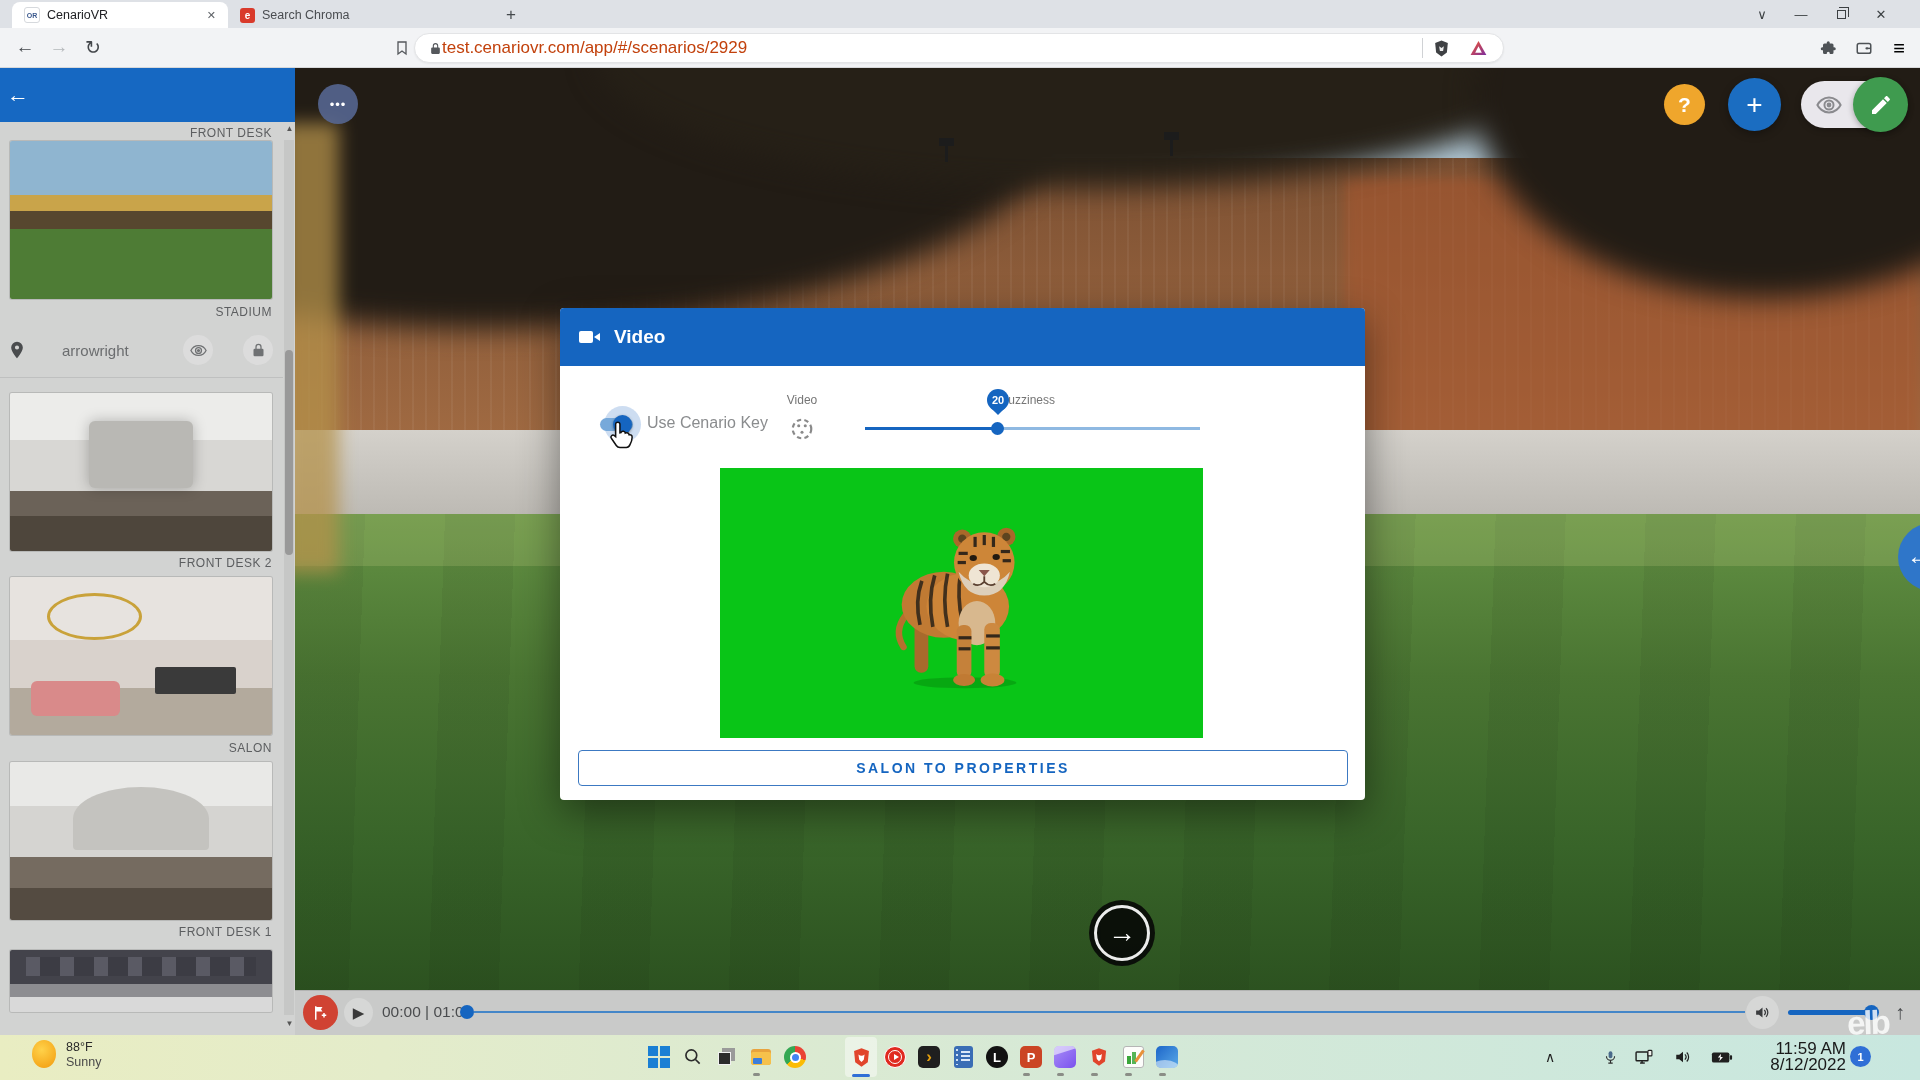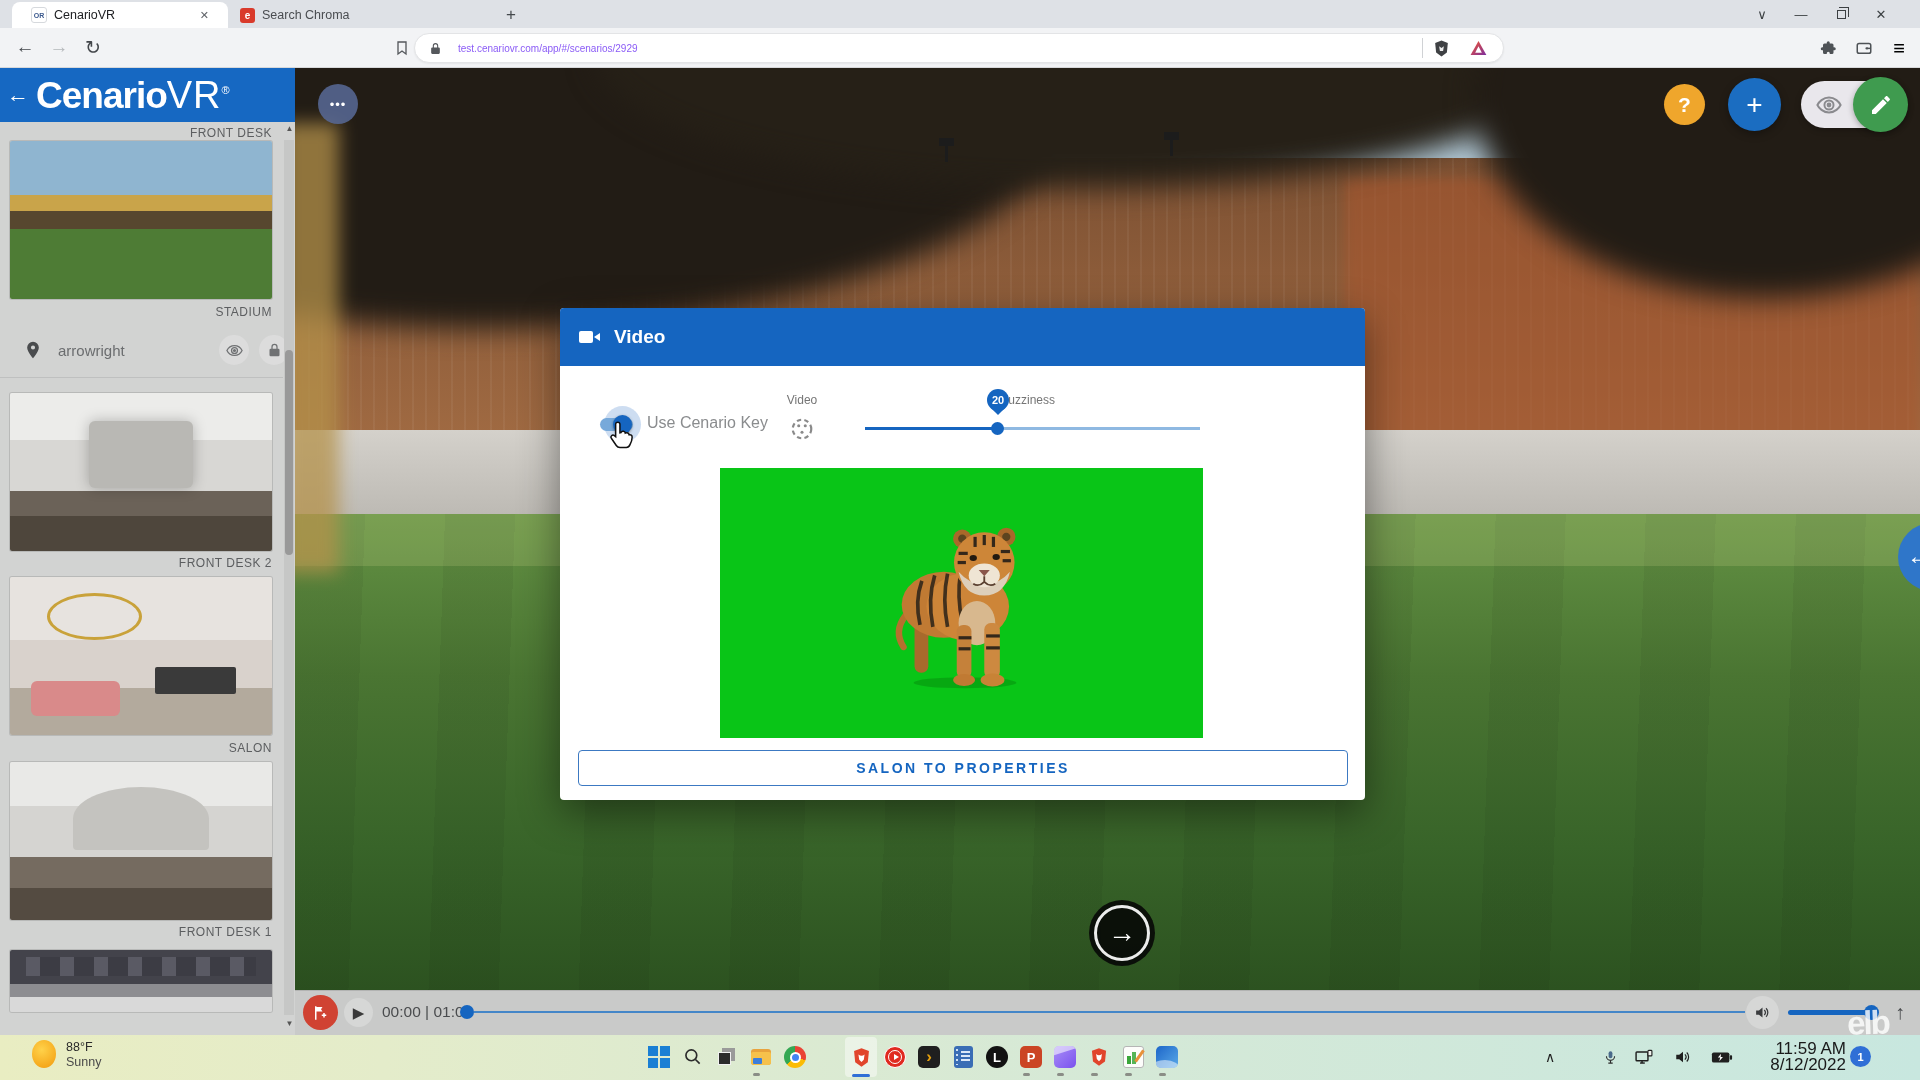--- a/index.html
+++ b/index.html
@@ -2,44 +2,44 @@
 <html><head>
 <meta charset="utf-8">
 <style>
   html,body{margin:0;padding:0;background:#000;}
   *{box-sizing:border-box;}
   .screen{position:relative;width:1920px;height:1080px;overflow:hidden;font-family:"Liberation Sans",sans-serif;background:#dee1e6;}
   .abs{position:absolute;}
   .ic{display:flex;align-items:center;justify-content:center;}
   
   .tabbar{left:0;top:0;width:1920px;height:28px;background:#dee1e6;}
-  .tab-active{left:12px;top:2px;width:216px;height:26px;background:#fff;border-radius:8px 8px 0 0;display:flex;align-items:center;padding:0 19px;}
+  .tab-active{left:12px;top:2px;width:216px;height:26px;background:#fff;border-radius:8px 8px 0 0;display:flex;align-items:center;padding:0 12px;}
   .tab-inactive{left:232px;top:2px;width:190px;height:26px;display:flex;align-items:center;padding:0 8px;color:#4a4d51;}
   .tab-title{font-size:12.5px;color:#202124;margin-left:7px;white-space:nowrap;overflow:hidden;flex:1;}
   .fav1{width:16px;height:16px;border-radius:3px;background:#fff;border:1px solid #d6d9dd;font-size:7px;font-weight:bold;color:#3c5a8e;display:flex;align-items:center;justify-content:center;}
   .fav2{width:15px;height:15px;border-radius:3px;background:#d93a2b;color:#fff;font-size:10px;font-weight:bold;display:flex;align-items:center;justify-content:center;}
   .tab-x{font-size:11px;color:#5f6368;margin-left:6px;cursor:default;}
   .newtab{left:498px;top:2px;width:26px;height:26px;font-size:17px;color:#45494d;}
   .winctl{top:3px;width:30px;height:22px;font-size:13px;color:#3c4043;}
   .restore{width:9px;height:9px;border:1.4px solid #3c4043;position:relative;background:transparent;}
   .restore:before{content:"";position:absolute;left:1.5px;top:-4px;width:9px;height:9px;border:1.4px solid #3c4043;border-left:none;border-bottom:none;}
   .toolbar{left:0;top:28px;width:1920px;height:40px;background:#f2f3f5;border-bottom:1px solid #d7d8da;}
   .navbtn{top:30px;width:34px;height:34px;font-size:19px;color:#44474b;}
   .addrbar{left:414px;top:33px;width:1090px;height:30px;background:#fff;border:1px solid #e3e4e6;border-radius:16px;display:flex;align-items:center;box-shadow:0 1px 2px rgba(0,0,0,0.06);}
-  .url{font-size:10px;color:#8b5cf6;margin-left:16px;flex:1;}
+  .url{font-size:17px;color:#c2410c;margin-left:0;flex:1;}
   
   .banner{left:0;top:68px;width:295px;height:54px;background:#1668c2;display:flex;align-items:center;}
   .banner-back{width:36px;text-align:center;color:#fff;font-size:22px;}
   .logo-main{color:#fff;font-size:37px;font-weight:bold;letter-spacing:-1px;}
   .logo-vr{color:#fff;font-size:38px;font-weight:normal;letter-spacing:1px;}
   .logo-reg{color:#fff;font-size:11px;vertical-align:14px;}
   .sidebar{left:0;top:122px;width:295px;height:913px;background:#d2d3d2;}
   .scene-label{position:absolute;right:23px;font-size:12px;color:#5c5e60;letter-spacing:0.5px;}
   .thumb{position:absolute;left:10px;width:262px;height:158px;border-radius:2px;box-shadow:0 0 0 1px rgba(0,0,0,0.12);overflow:hidden;}
-  .hs-row{position:absolute;left:16px;top:325px;width:283px;height:50px;display:flex;align-items:center;}
+  .hs-row{position:absolute;left:0;top:325px;width:283px;height:50px;display:flex;align-items:center;gap:20px;}
   .hs-name{font-size:15px;color:#6b6d6f;margin-left:8px;flex:1;}
   .hs-btn{width:30px;height:30px;border-radius:50%;background:#dcdcdc;margin-right:10px;}
   .divider-h{position:absolute;left:0;width:283px;height:1px;background:#bfc0c0;}
   .sb-scroll{position:absolute;left:284px;top:140px;width:10px;height:875px;background:#c6c7c6;}
   .sb-thumbbar{position:absolute;left:285px;top:350px;width:8px;height:205px;background:#999;border-radius:4px;}
   .sb-arrow{position:absolute;left:284px;width:11px;font-size:8px;color:#555;text-align:center;}
   
   .t-stadium{background:linear-gradient(#8fb5d0 0 34%,#c9a44a 34% 44%,#57472f 44% 56%,#4e7c35 56% 100%);}
   .t-office1{background:linear-gradient(#ececea 0 30%,#d8d7d4 30% 62%,#6b6258 62% 78%,#4e463c 78% 100%);}
   .t-office1:before{content:"";position:absolute;left:30%;top:18%;width:40%;height:42%;background:#b9b8b4;border-radius:6px;box-shadow:0 0 14px rgba(0,0,0,0.25);}
@@ -227,21 +227,20 @@
       </svg>
   </div>
   <div class="abs ic mode-edit">
     <svg width="24" height="24" viewBox="0 0 24 24">
         <path d="M3 17.2V21h3.8L17.8 10 14 6.2 3 17.2zM20.7 7.1c.4-.4.4-1 0-1.4L18.3 3.3c-.4-.4-1-.4-1.4 0L15 5.2 18.8 9l1.9-1.9z" fill="#fff"></path>
       </svg>
   </div>
 
   <div class="abs banner">
     <span class="banner-back">←</span>
-    <span><span class="logo-main">Cenario</span><span class="logo-vr">VR</span><span class="logo-reg">®</span></span>
   </div>
 
   <div class="abs sidebar">
     <span class="scene-label" style="top:4px;">FRONT DESK</span>
 
     <div class="thumb t-stadium" style="top:19px;"></div>
     <span class="scene-label" style="top:183px;">STADIUM</span>
 
     <div class="hs-row" style="top:203px;">
       <span class="ic" style="width:34px;">

